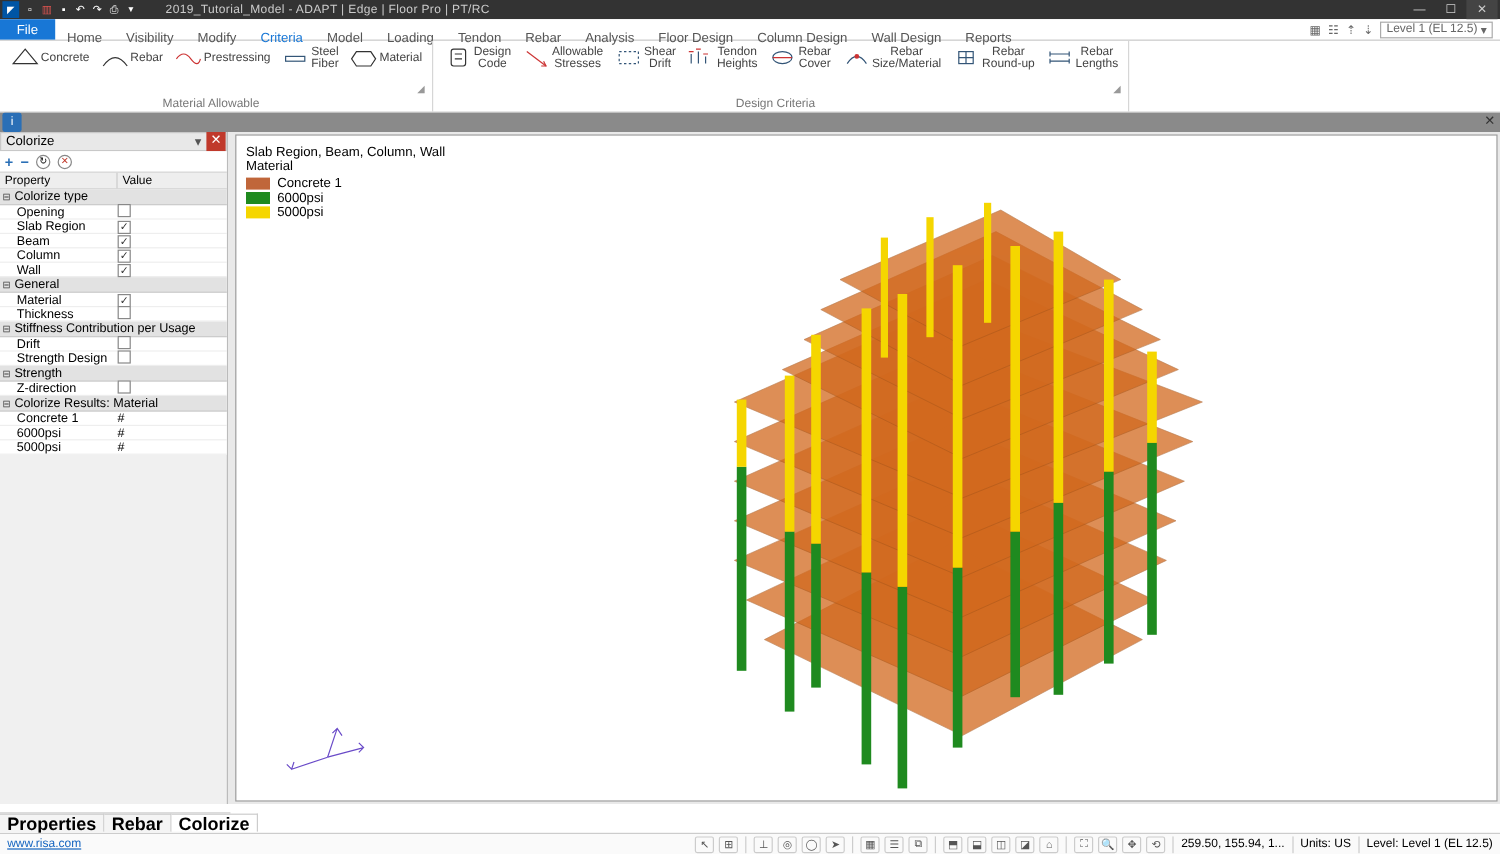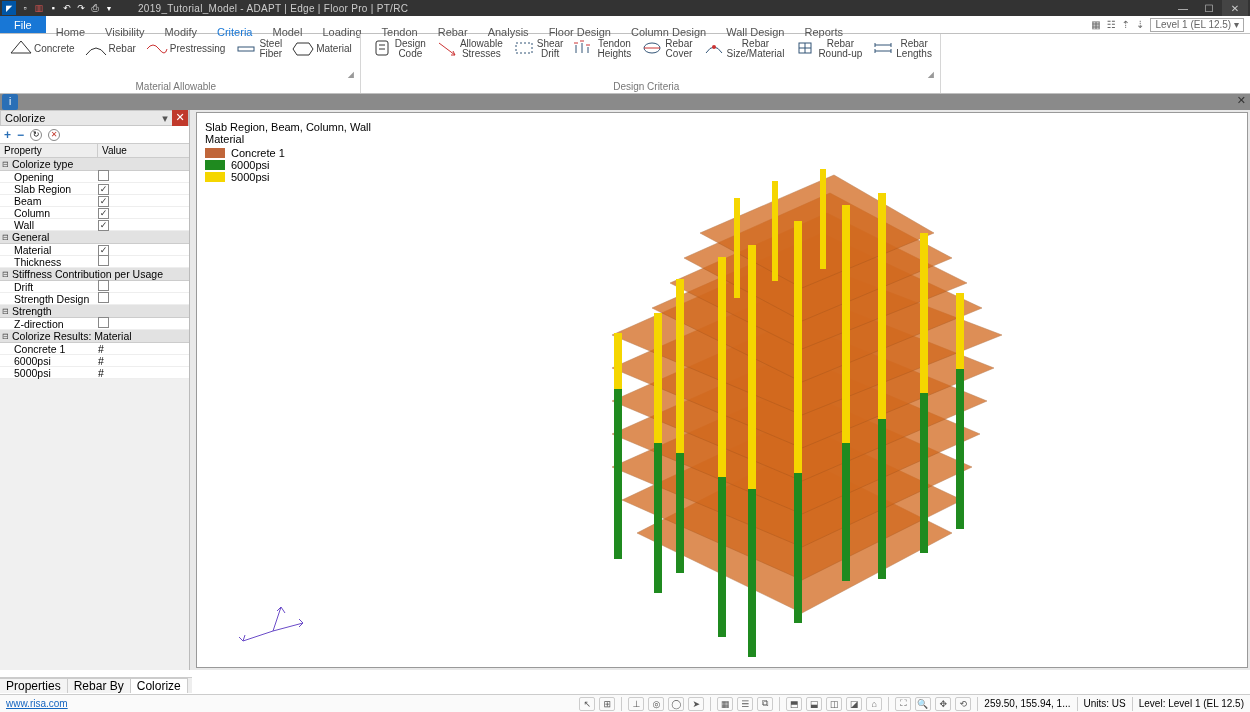--- a/index.html
+++ b/index.html
@@ -71,21 +71,21 @@
 
 .vp-wrap { flex:1; padding:2px 2px 2px 6px; }
 .vp { width:100%; height:100%; background:#fff; border:1px solid #999; position:relative; overflow:hidden;}
 .vp-label { position:absolute; left:8px; top:8px; font-size:11px; color:#000; line-height:12px;}
 .legend { position:absolute; left:8px; top:34px; font-size:11px;}
 .legend .lrow{ display:flex; align-items:center; height:12px;}
 .legend .sw{ width:20px; height:10px; margin-right:6px; border-right:4px solid rgba(0,0,0,0);}
 .compass { position:absolute; left:36px; bottom:20px; color:#6a4bc8;}
 
 
-.panel-tabs { height:16px; background:#eee; border-top:1px solid #ccc; display:flex; font-size:12px;}
+.panel-tabs { height:16px; background:#eee; border-top:1px solid #ccc; display:flex; font-size:15px;font-weight:bold;}
 .panel-tabs .pt{ padding:0 6px; border-right:1px solid #ccc; border-top:1px solid #ccc; background:#f4f4f4;}
 .panel-tabs .pt.active{ background:#fff;}
 
 
 .status { height:18px; border-top:1px solid #ccc; display:flex; align-items:center; font-size:10px; background:#fafafa;}
 .status a{ color:#1565c0; text-decoration:underline; padding-left:6px;}
 .status .right{ margin-left:auto; display:flex; align-items:center; gap:4px; padding:0 6px;}
 .st-ico{ width:16px; height:14px; border:1px solid #ccc; border-radius:2px; display:flex; align-items:center; justify-content:center; font-size:9px; color:#555;}
 .st-sep{ width:1px; height:14px; background:#ccc; margin:0 2px;}
 

